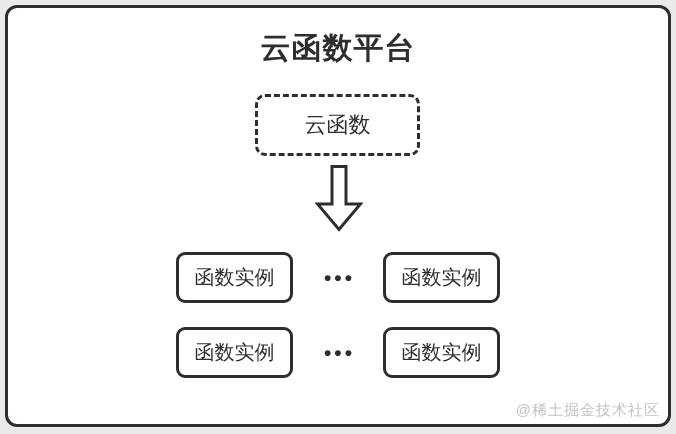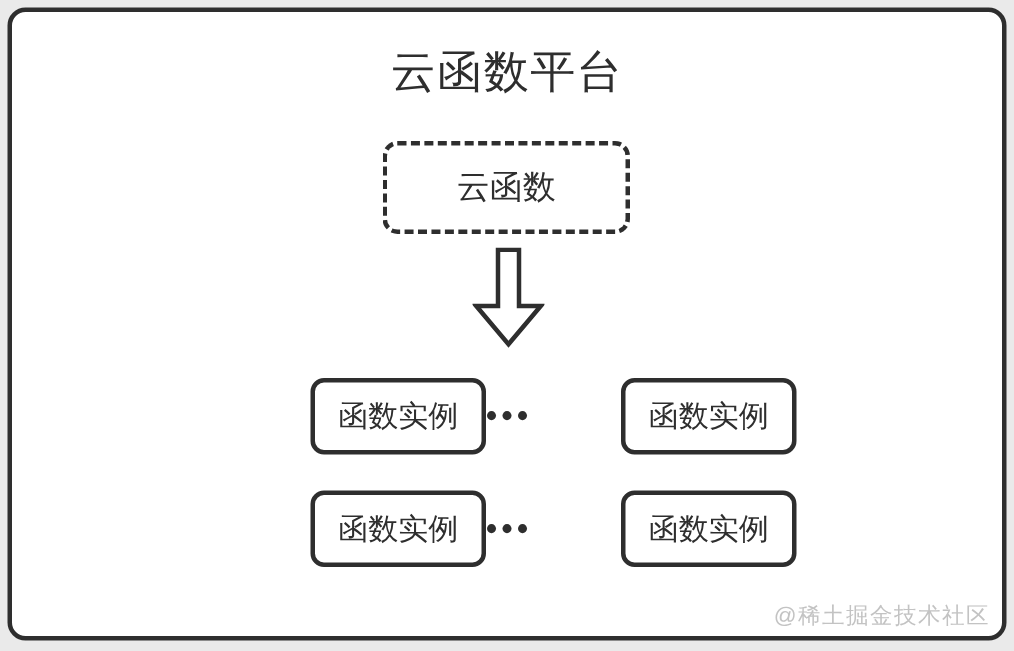--- a/index.html
+++ b/index.html
@@ -27,21 +27,21 @@
     width: 666px; height: 422px;
     background: var(--canvas);
     border: 3px solid var(--stroke);
     border-radius: 12px;
   }
   .title {
     position: absolute;
     left: 0; right: 0; top: 28px;
     text-align: center;
     font-size: 30px;
-    font-weight: 400;
+    font-weight: 700;
     letter-spacing: 1px;
     color: var(--text);
   }
   .cloud-box {
     position: absolute;
     left: 255px; top: 94px;
     width: 165px; height: 62px;
     border: 3px dashed var(--stroke);
     border-radius: 10px;
     background: var(--canvas);
@@ -62,21 +62,20 @@
   }
   .instance-box {
     position: absolute;
     width: 117px; height: 51px;
     border: 3px solid var(--stroke);
     border-radius: 9px;
     background: var(--canvas);
     display: flex; align-items: center; justify-content: center;
     font-size: 20px;
     color: var(--text);
-    margin-left: 31px;
   }
   .row1 { top: 252px; }
   .row2 { top: 327px; }
   .col1 { left: 176px; }
   .col2 { left: 383px; }
   .dots {
     position: absolute;
     left: 293px;
     width: 90px; height: 51px;
     display: flex; align-items: center; justify-content: center;

